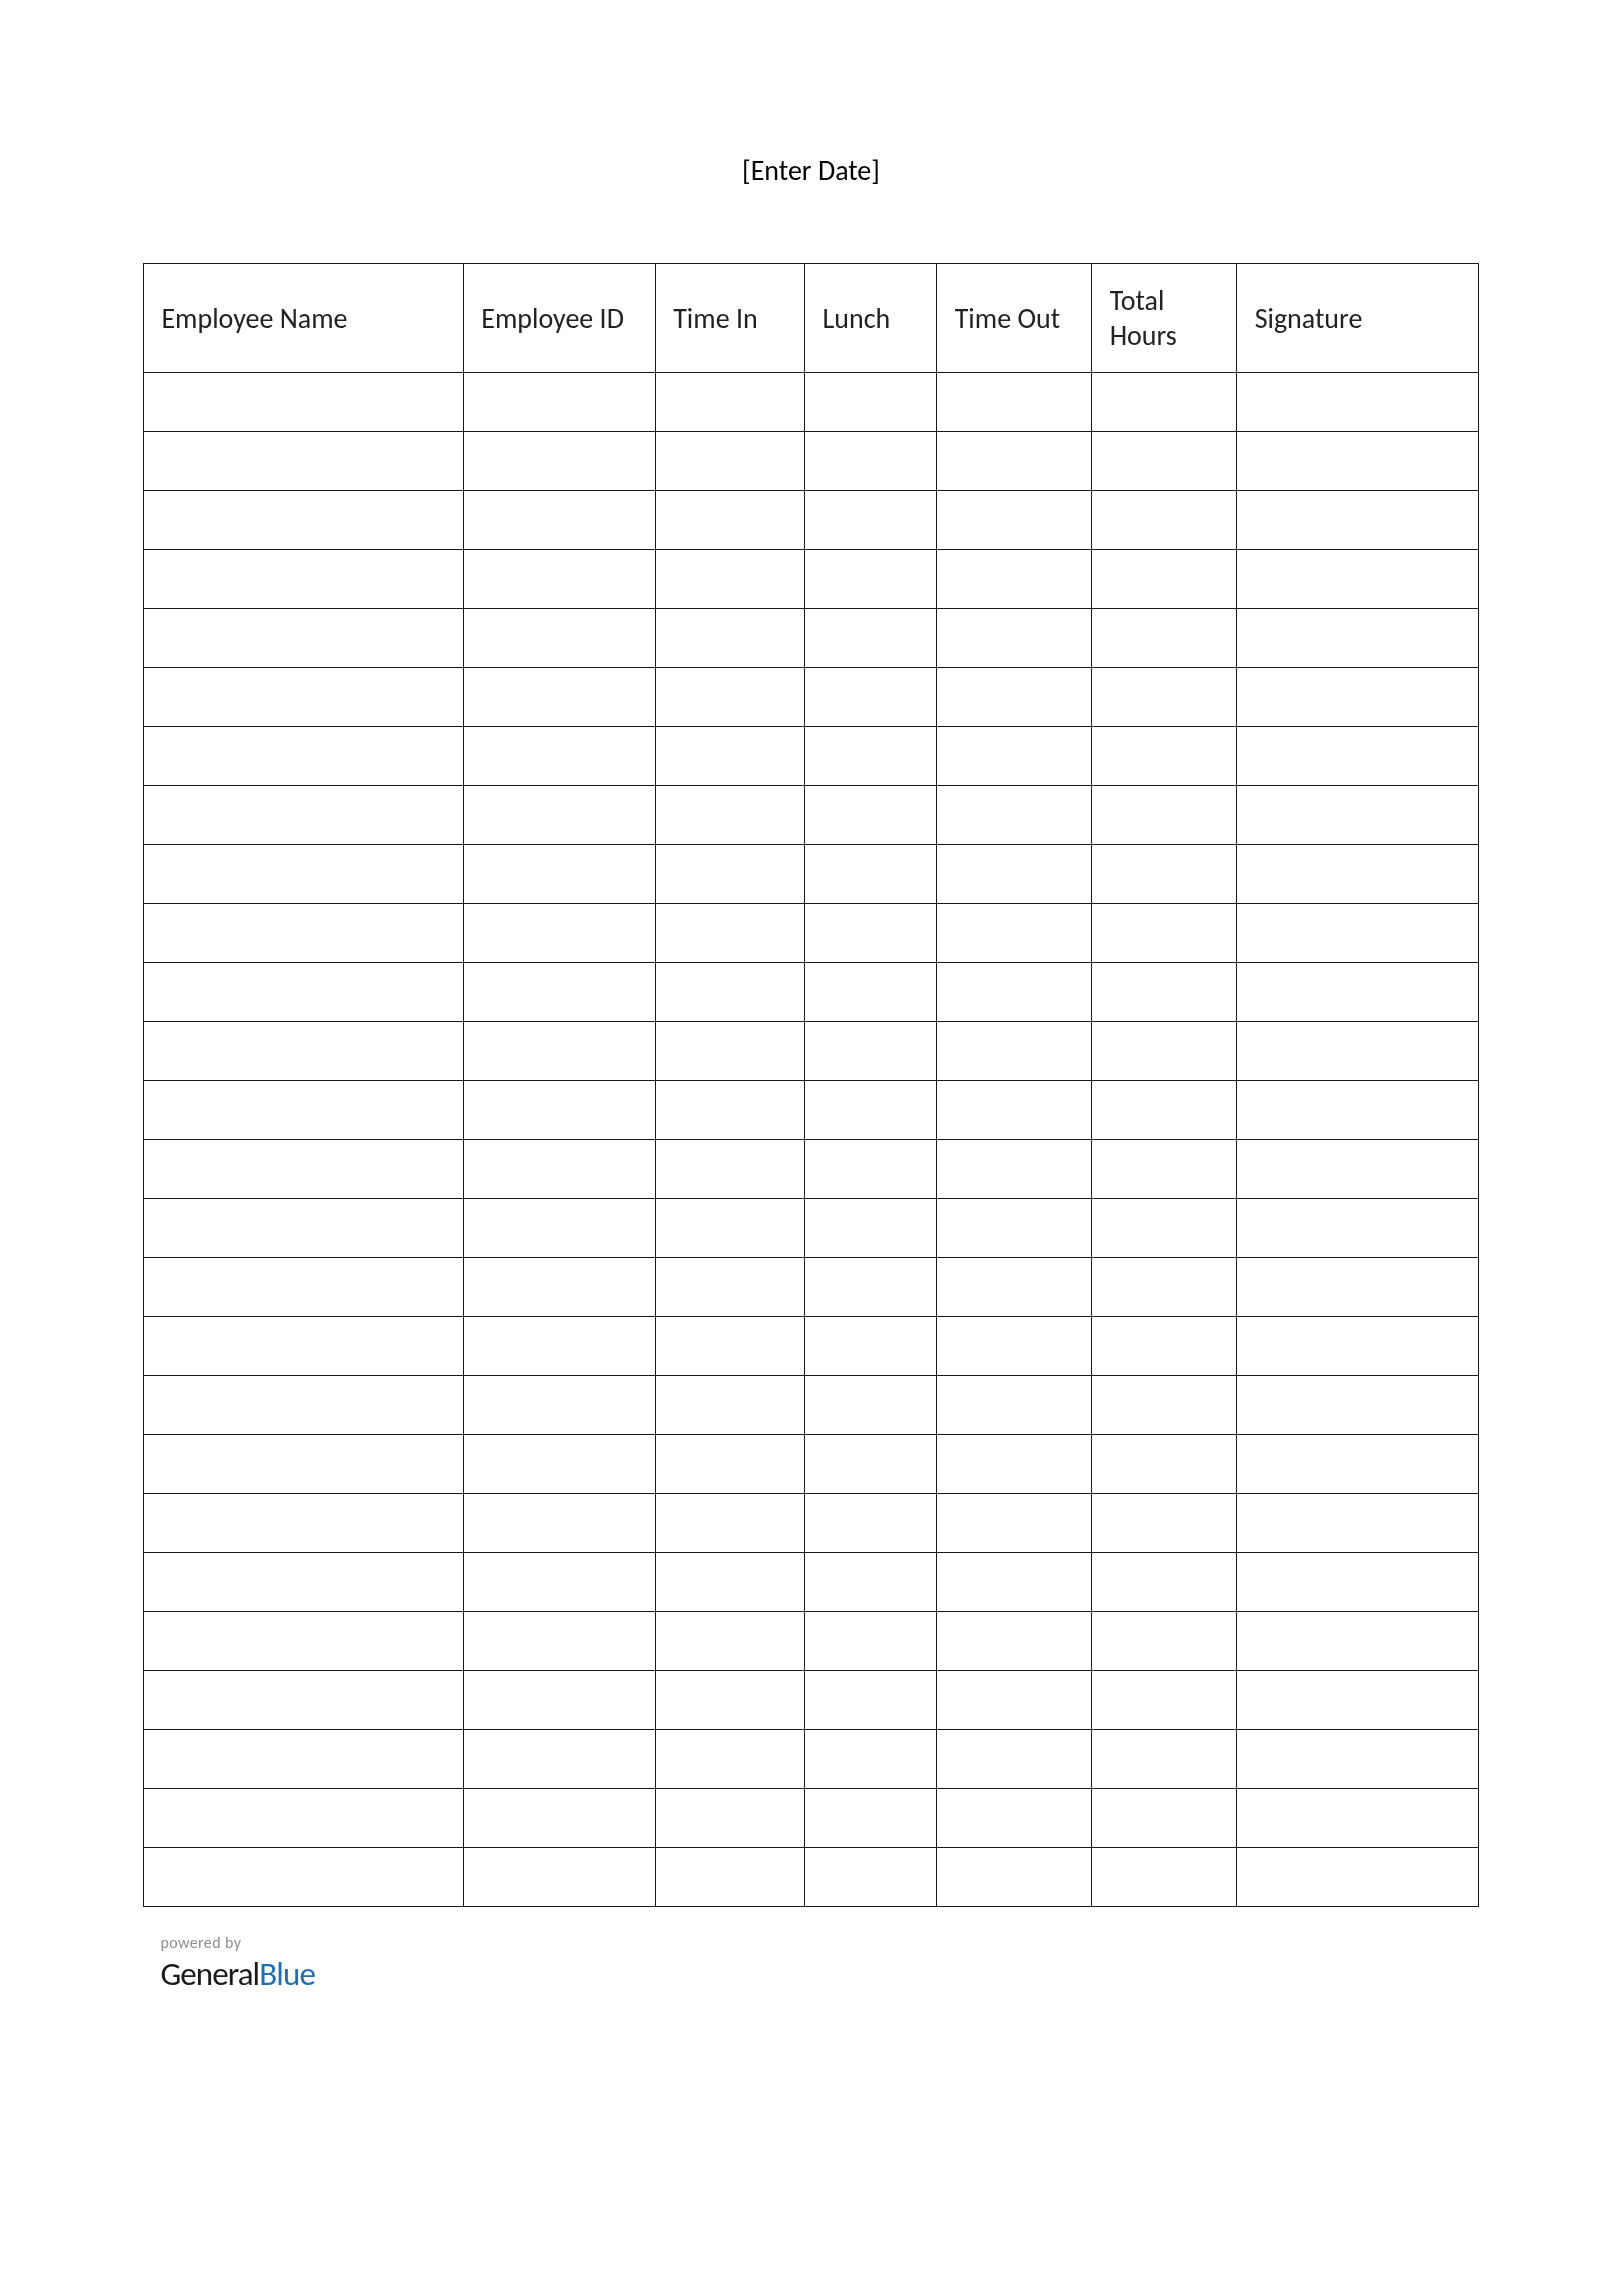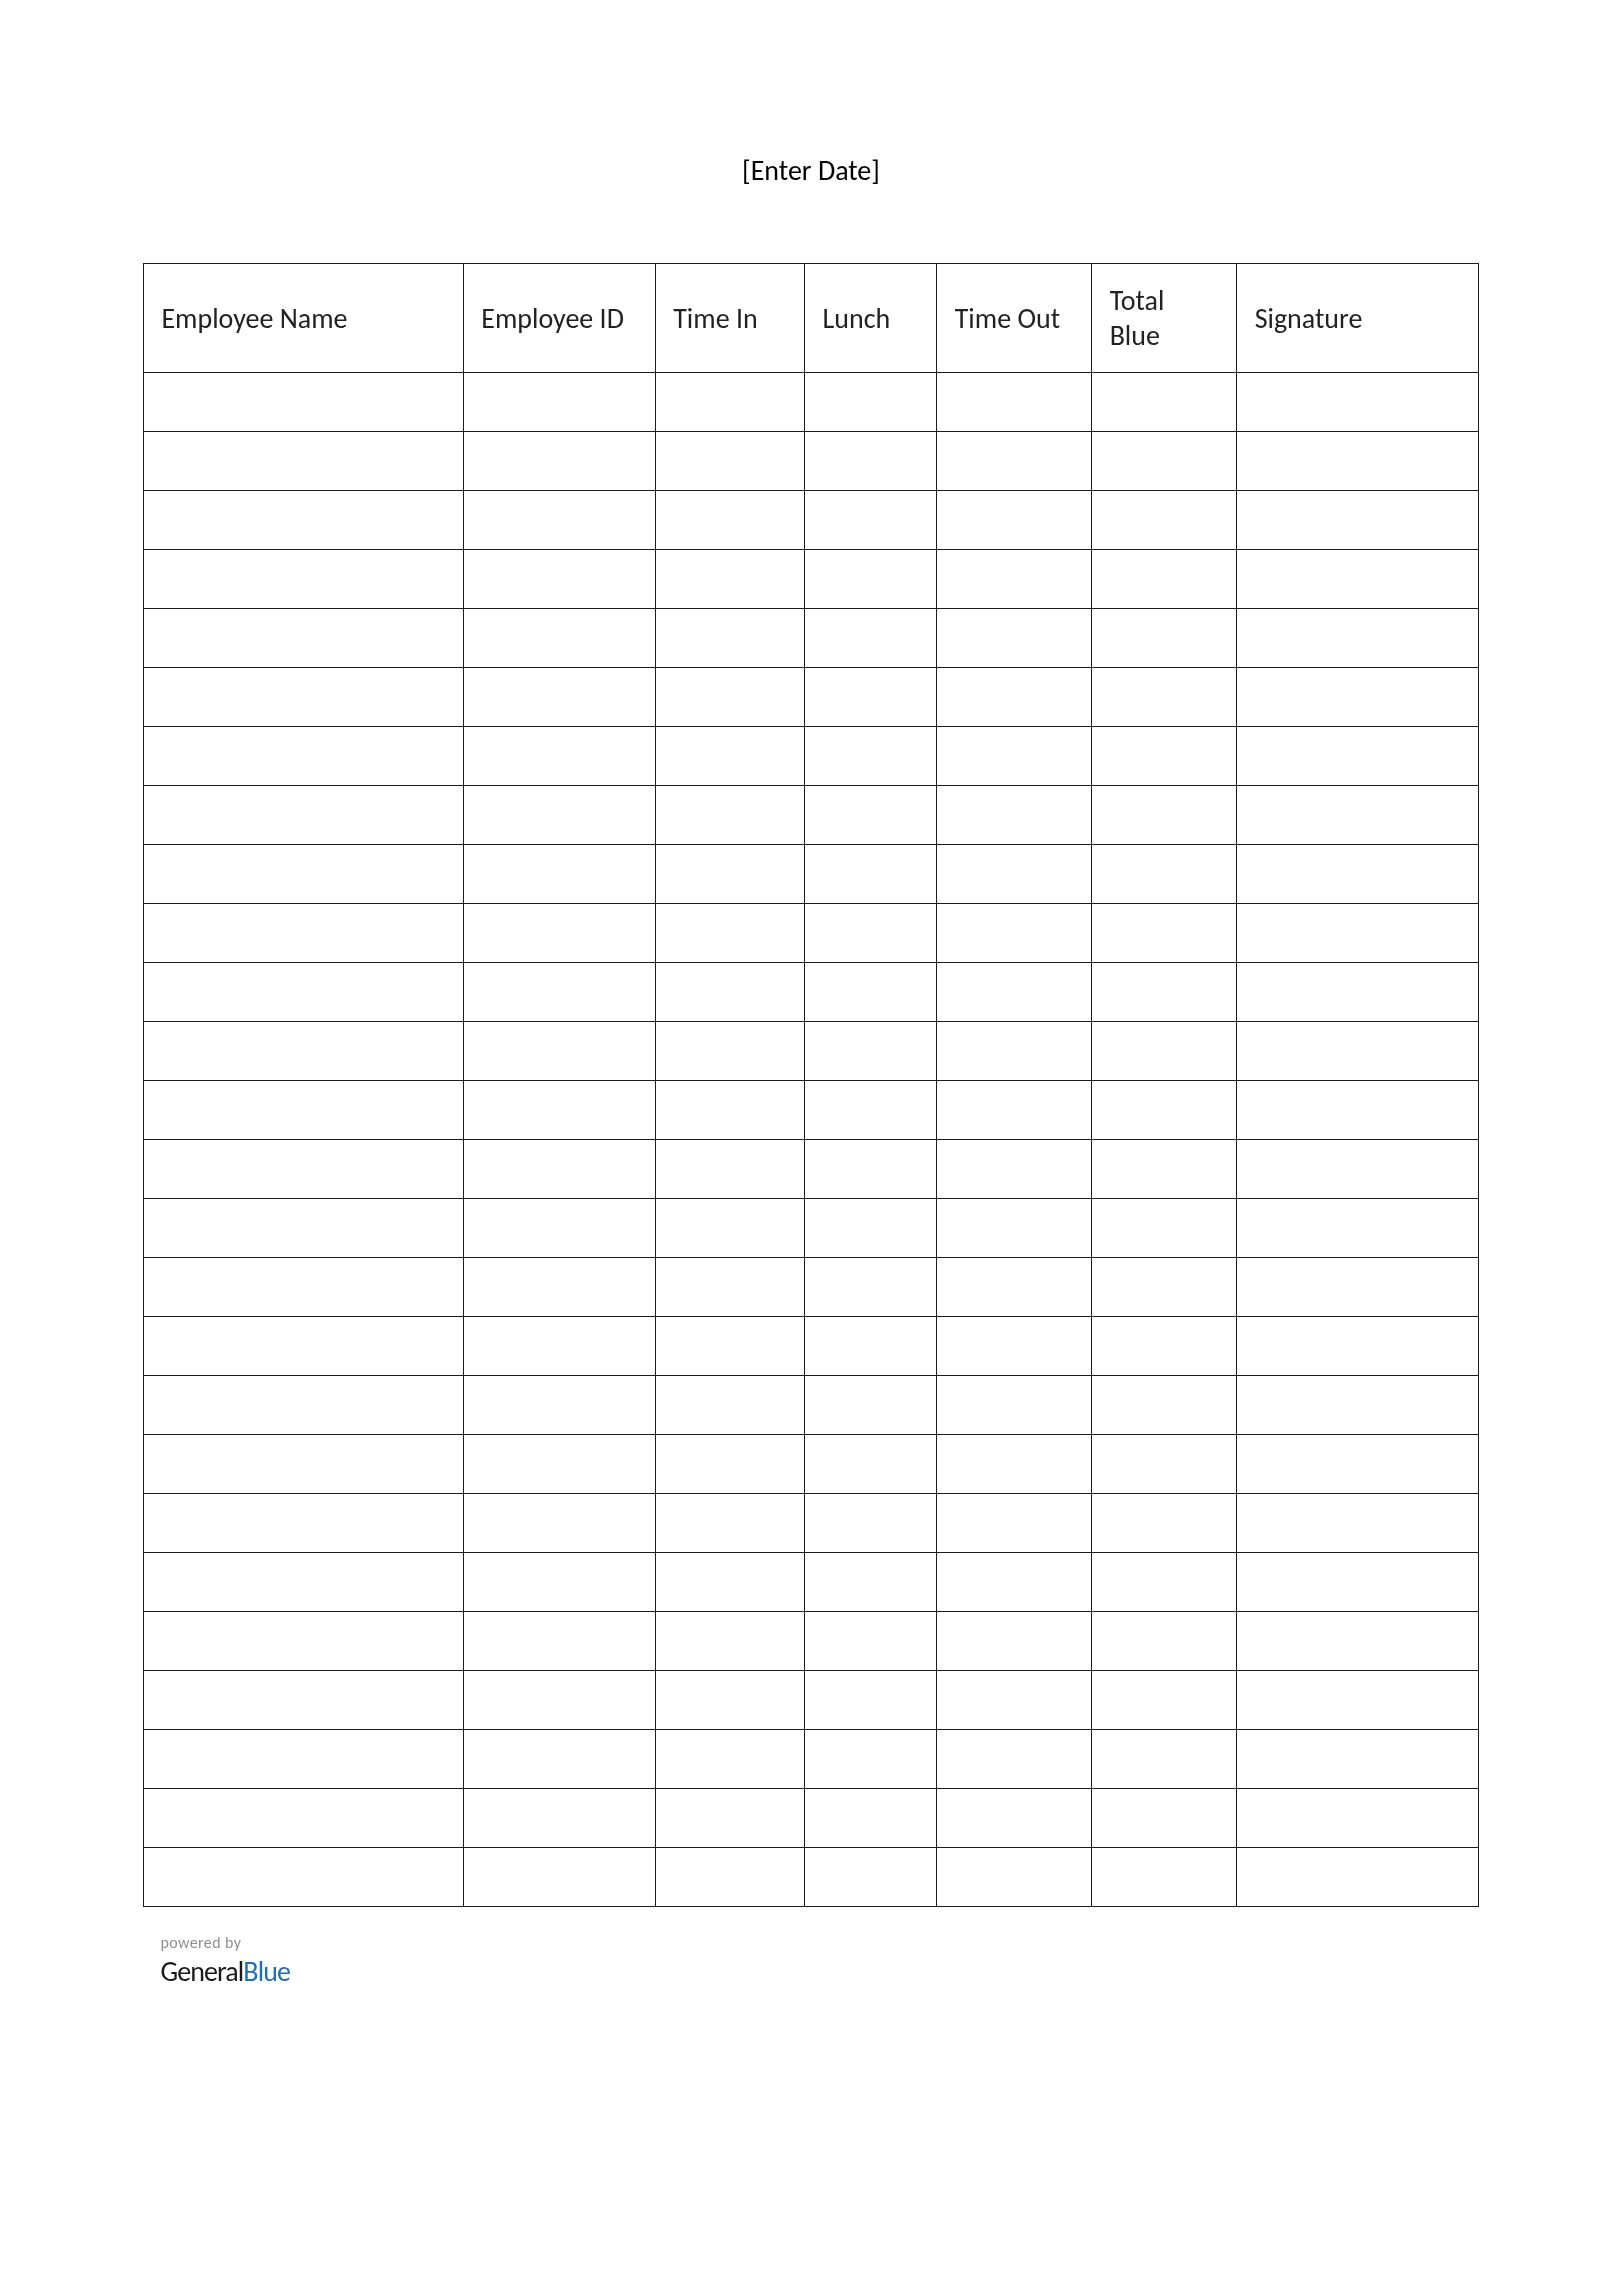--- a/index.html
+++ b/index.html
@@ -62,21 +62,21 @@
       margin-top: 26px;
       margin-left: 17.4px;
     }
     .powered-by {
       font-size: 16px;
       color: #8f8f8f;
       letter-spacing: 0.4px;
       margin-bottom: 1.7px;
     }
     .brand {
-      font-size: 28px;
+      font-size: 33px;
       font-weight: 400;
       letter-spacing: -0.9px;
     }
     .brand-general {
       color: #1a1a1a;
       font-weight: 500;
     }
     .brand-blue {
       color: #1f6fb2;
       font-weight: 400;
@@ -90,21 +90,21 @@
 </div>
 
 <table class="timesheet-table">
   <thead>
     <tr>
       <th class="col-name">Employee Name</th>
       <th class="col-id">Employee ID</th>
       <th class="col-tin">Time In</th>
       <th class="col-lun">Lunch</th>
       <th class="col-tout">Time Out</th>
-      <th class="col-tot">Total Blue</th>
+      <th class="col-tot">Total Hours</th>
       <th class="col-sig">Signature</th>
     </tr>
   </thead>
   <tbody id="table-body">
   <tr>
         <td></td>
         <td></td>
         <td></td>
         <td></td>
         <td></td>

